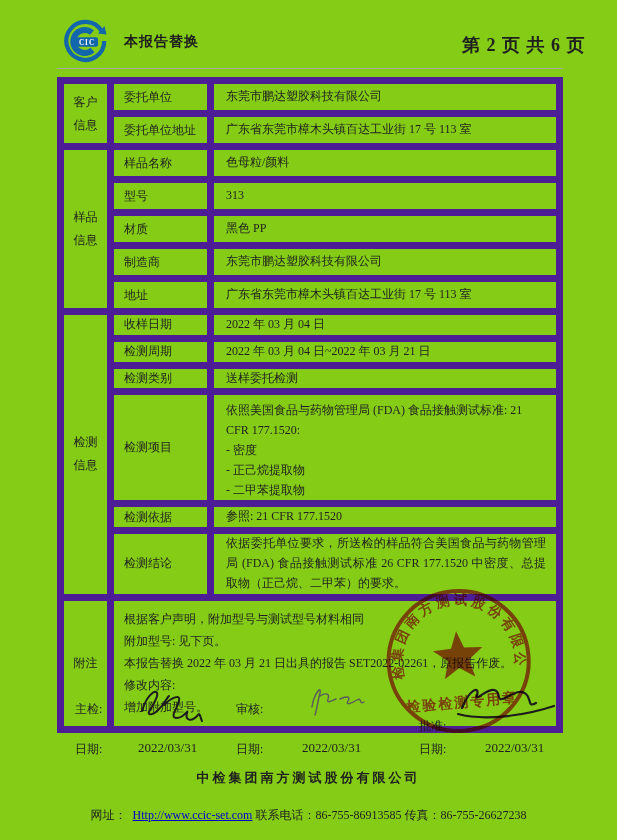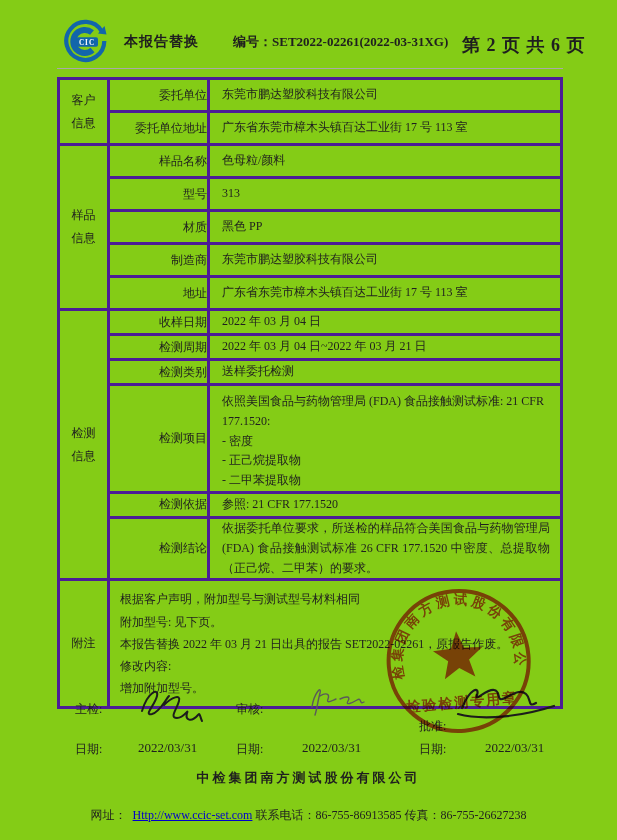--- a/index.html
+++ b/index.html
@@ -15,23 +15,23 @@
   .hdr-title   { position:absolute; left:124px; top:33px; font-size:14px; font-weight:bold; letter-spacing:1px; }
   .hdr-no      { position:absolute; left:233px; top:33px; font-size:13px; font-weight:bold; }
   .hdr-pages   { position:absolute; left:462px; top:33px; font-size:18px; font-weight:bold; letter-spacing:1px; }
   .hdr-rule    { position:absolute; left:57px; top:68px; width:506px; height:0; border-top:1px solid #a9a9a9; }
   
   table.report {
     position:absolute; left:57px; top:77px; width:506px;
     border-collapse:collapse; table-layout:fixed;
     font-size:12px;
   }
-  table.report td { border:3px solid #4c1d95; vertical-align:middle; }
+  table.report td { border:7px solid #4c1d95; vertical-align:middle; }
   td.sec   { width:50px; text-align:center; white-space:pre-line; line-height:1.9; }
-  td.lbl   { width:100px; padding-left:10px;text-align:right; }
+  td.lbl   { width:100px; padding-left:10px; }
   td.val   { padding-left:12px; padding-right:10px; line-height:1.65; }
   td.multi { white-space:pre-line; padding-top:6px; padding-bottom:0; }
   td.just  { text-align:justify; }
   tr.h33 { height:33px; }
   tr.h25 { height:25px; }
   tr.h56 { height:57px; }
   td.notes-cell { white-space:pre-line; line-height:1.85; padding:7px 10px 7px 10px; }
   
   .sig-label { position:absolute; font-size:12px; }
   .sig       { position:absolute; }
@@ -55,21 +55,20 @@
 <div class="page">
 
   <svg class="logo" viewBox="0 0 45 45">
     <path d="M 38.5 12 A 19 19 0 1 0 41.3 22" fill="none" stroke="#1266ab" stroke-width="4.2"></path>
     <path d="M 41.5 7 L 43.5 15.5 L 35 14.5 Z" fill="#1266ab"></path>
     <path d="M 29 13.5 A 11.5 11.5 0 1 0 29.5 31" fill="none" stroke="#1266ab" stroke-width="6"></path>
     <rect x="13" y="18.2" width="22" height="9.6" rx="2" fill="#1266ab"></rect>
     <text x="24" y="25.7" text-anchor="middle" font-size="7.2" font-weight="bold" fill="#ffffff" font-family="'Liberation Serif',serif" letter-spacing="1">CIC</text>
   </svg>
   <span class="hdr-title">本报告替换</span>
-  <span class="hdr-no"><span>编号：</span><span>SET2022-02261(2022-03-31XG)</span></span>
   <span class="hdr-pages">第 2 页 共 6 页</span>
   <div class="hdr-rule"></div>
 
   <table class="report">
     <colgroup>
         <col style="width:50px">
         <col style="width:100px">
         <col>
       </colgroup>
 

